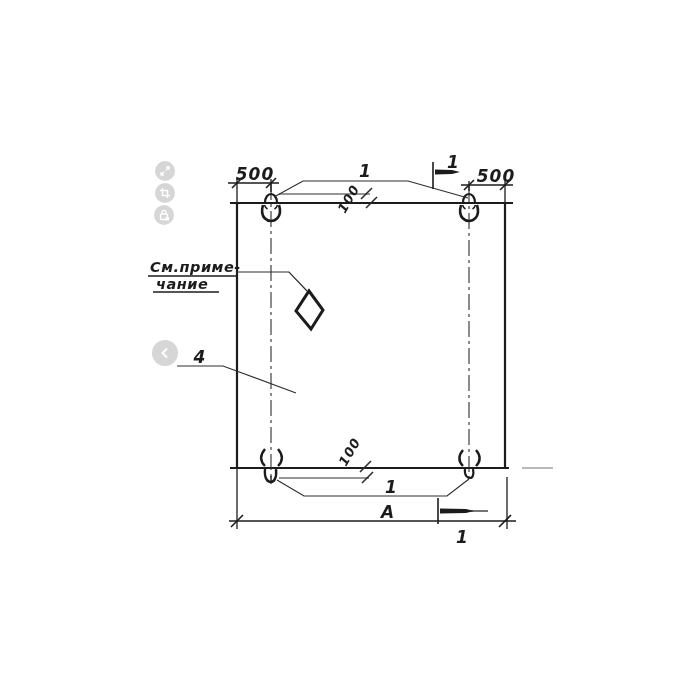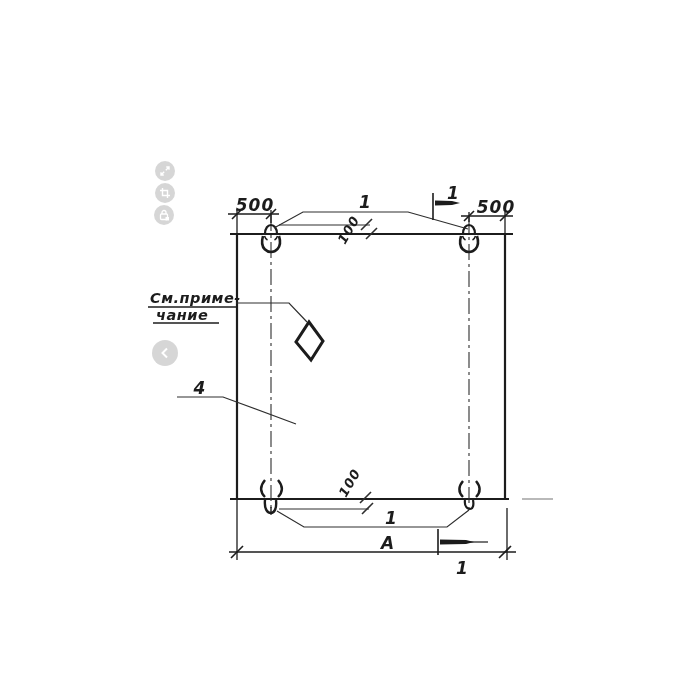--- a/index.html
+++ b/index.html
@@ -1,20 +1,20 @@
 <!DOCTYPE html>
 <html><head>
 <meta charset="utf-8">
 <style>
   html,body{margin:0;padding:0;}
   body{
     width:700px;height:700px;background:#ffffff;position:relative;
     font-family:"DejaVu Sans",sans-serif;overflow:hidden;
   }
-  #stage{position:absolute;inset:0;margin-top:31px;}
+  #stage{position:absolute;inset:0;}
   svg text{fill:#1c1c1c;}
   .dim-text{font-style:italic;font-weight:bold;font-size:17px;letter-spacing:1px;}
   .callout-text{font-style:italic;font-weight:bold;font-size:17px;}
   .small-dim{font-style:italic;font-weight:bold;font-size:13px;letter-spacing:1px;}
   .note-text{font-style:italic;font-weight:bold;font-size:14.5px;letter-spacing:0.5px;}
   .viewer-btn{
     position:absolute;border-radius:50%;background:#c9c9c9;opacity:0.75;
     display:flex;align-items:center;justify-content:center;border:none;padding:0;
   }
   .viewer-btn svg{display:block;}

